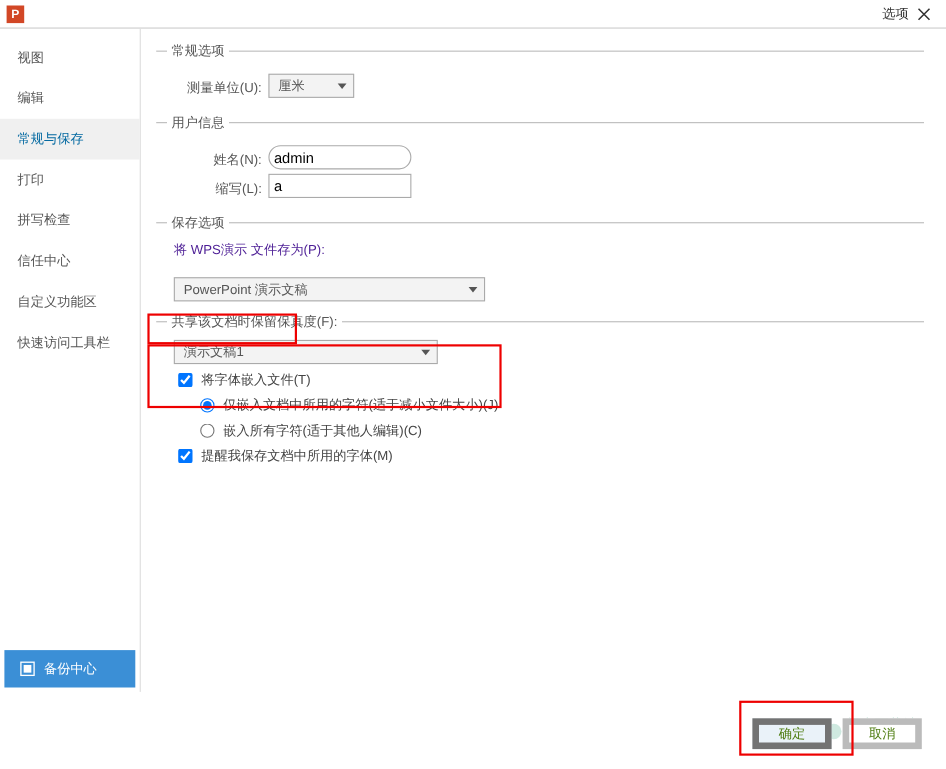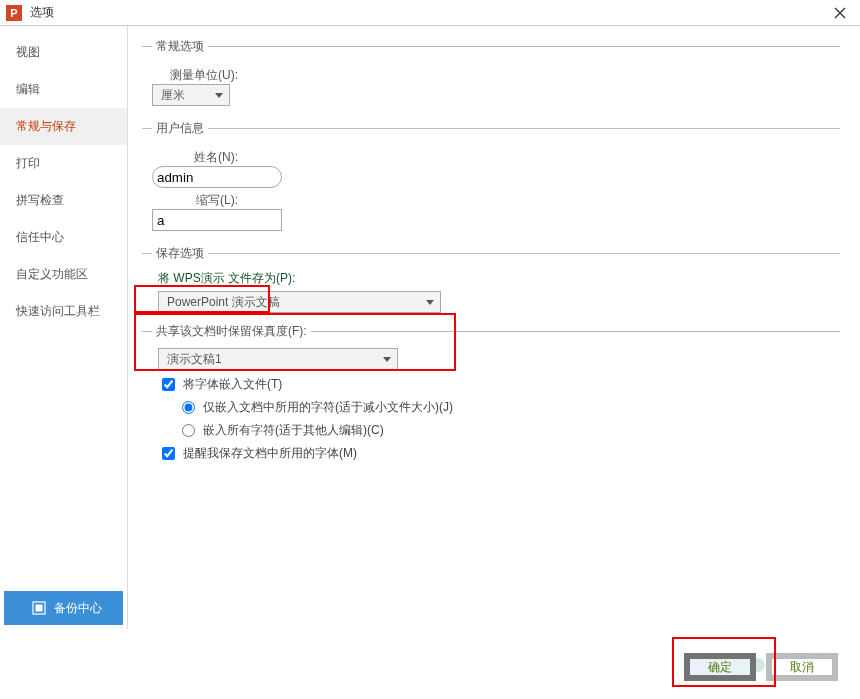--- a/index.html
+++ b/index.html
@@ -1,36 +1,36 @@
 <!DOCTYPE html>
 <html><head>
 <meta charset="utf-8">
 <style>
 * { box-sizing: border-box; margin: 0; padding: 0; }
 body { font-family: "Microsoft YaHei", sans-serif; font-size: 12px; color: #333; background: #fff; width: 860px; height: 699px; position: relative; overflow: hidden; }
 
 .titlebar { height: 26px; display: flex; align-items: center; border-bottom: 1px solid #ccc; padding: 0 6px; }
 .app-icon { width: 16px; height: 16px; background: #d24726; color: #fff; display: flex; align-items: center; justify-content: center; font-weight: bold; font-size: 11px; margin-right: 8px; }
-.win-title { flex: 1; }
+.win-title { flex: 1; text-align: right; }
 .close-btn { width: 28px; height: 20px; display: flex; align-items: center; justify-content: center; cursor: pointer; font-size: 14px; }
 
 .body-area { display: flex; height: 603px; }
 .sidebar { width: 128px; border-right: 1px solid #ddd; padding-top: 8px; display: flex; flex-direction: column; }
 .sidebar-items { flex: 1; }
 .sidebar-item { padding: 10px 16px; cursor: pointer; color: #555; }
-.sidebar-item.selected { background: #f0f0f0; color: #c2410c; }
-.backup-btn { height: 34px; background: #3b8fd6; color: #fff; display: flex; align-items: center; padding-left: 28px; gap: 8px; cursor: pointer; margin: 4px; }
+.sidebar-item.selected { background: #f0f0f0; color: #0369a1; }
+.backup-btn { height: 34px; background: #3b8fd6; color: #fff; display: flex; align-items: center; padding-left: 14px; gap: 8px; cursor: pointer; margin: 4px; }
 .backup-icon { width: 14px; height: 14px; }
 
 .content { flex: 1; padding: 12px 20px 0 14px; position: relative; }
 fieldset { border: none; border-top: 1px solid #bbb; margin-bottom: 10px; padding: 8px 0 0 10px; }
 fieldset > legend { padding: 0 4px; color: #555; }
-.row { display: flex; align-items: flex-start; margin: 4px 0; flex-direction: column; }
+.row { display: flex; align-items: flex-end; margin: 4px 0; }
 .lbl { width: 86px; text-align: right; margin-right: 6px; color: #555; }
-.lbl-wide { color: #14532d; margin-bottom: 4px; display: block; padding-left: 6px; }
+.lbl-wide { color: #4c1d95; margin-bottom: 16px; display: block; padding-left: 6px; }
 input.tx { height: 22px; border: 1px solid #aaa; padding: 0 4px; background: #fff; }
 .select { height: 22px; border: 1px solid #aaa; background: #f3f3f3; display: flex; align-items: center; justify-content: space-between; padding: 0 6px 0 8px; cursor: pointer; color: #555; }
 .caret { width: 0; height: 0; border-left: 4px solid transparent; border-right: 4px solid transparent; border-top: 5px solid #555; }
 .opt-row { display: flex; align-items: center; margin: 6px 0 6px 10px; gap: 8px; color: #444; }
 .opt-row.indent { margin-left: 30px; }
 .cb, .rb { width: 13px; height: 13px; }
 .highlight-red { border: 2px solid #e00; position: absolute; pointer-events: none; }
 
 .footer { height: 68px; position: relative; border-top: 0; }
 .footer-btns { position: absolute; right: 22px; bottom: 16px; display: flex; gap: 10px; }

